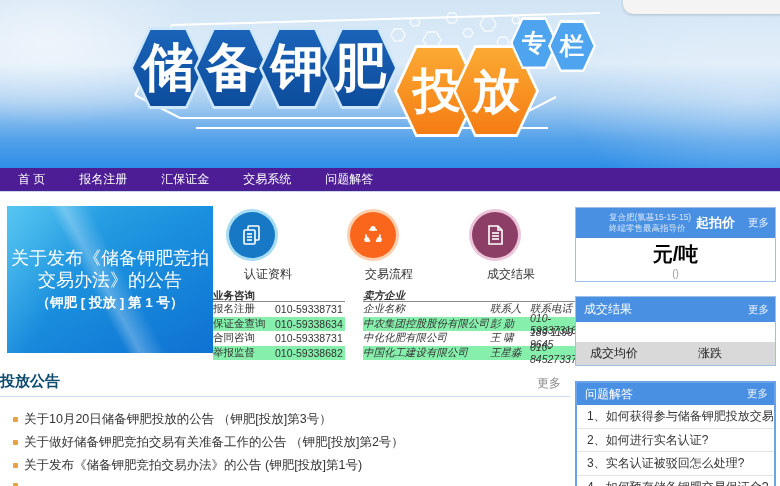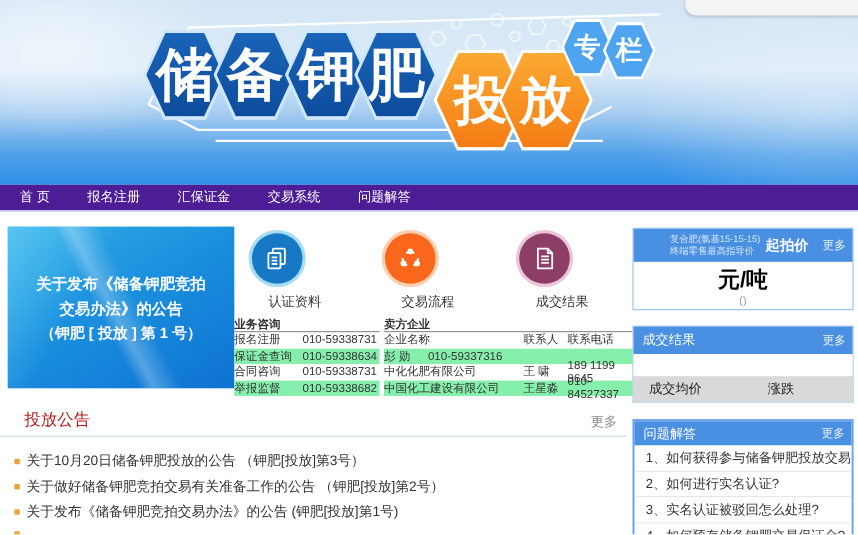--- a/index.html
+++ b/index.html
@@ -38,47 +38,47 @@
     display:flex; align-items:center; padding-left:18px; gap:34px; border-bottom:1px solid #c8d8ea; }
   .nav-item { color:#fff; font-size:12px; cursor:pointer; white-space:pre; }
 
   
   .notice-img { position:absolute; left:7px; top:206px; width:206px; height:147px;
     background:
       linear-gradient(62deg, transparent 42%, rgba(255,255,255,.28) 47%, transparent 56%),
       linear-gradient(118deg, rgba(120,220,250,.5) 0%, transparent 35%),
       linear-gradient(150deg,#35aee8 0%,#1b90de 45%,#0e72d2 100%);
     color:#fff; text-align:center; padding-top:41px; }
-  .notice-img .l1 { font-size:14px; font-weight:bold; line-height:22px; }
+  .notice-img .l1 { font-size:18px; font-weight:normal; line-height:22px; }
   .notice-img .l3 { font-size:13.5px; font-weight:bold; margin-top:3px; }
 
   
   .ql { position:absolute; top:212px; width:80px; text-align:right; cursor:pointer; }
   .ql .circle { width:46px; height:46px; border-radius:50%; margin:0 auto;
     display:flex; align-items:center; justify-content:center; }
   .ql .lbl { margin-top:8px; font-size:12px; color:#333; }
   .ql1 .circle { background:#1779c6; box-shadow:0 0 0 3px #a8dcf2; }
   .ql2 .circle { background:#f9661c; box-shadow:0 0 0 3px #fccfae; }
   .ql3 .circle { background:#8d3e66; box-shadow:0 0 0 3px #ecc5da; }
 
   
   .ctable { position:absolute; top:289px; font-size:10.5px; color:#333; }
   .ctable .thead { font-weight:bold; height:13px; line-height:12px; border-bottom:1px solid #8a8a8a; }
   .ctable .row { display:flex; height:14.5px; align-items:center; }
   .ctable .row.alt { background:#86efac; }
   .tbl-left { left:213px; width:132px; }
   .tbl-left .c1 { width:62px; }
-  .tbl-right { left:349px; width:227px; }
+  .tbl-right { left:363px; width:227px;font-style:italic; }
   .tbl-right .c1 { width:127px; }
   .tbl-right .c2 { width:40px; }
   .tbl-right .c3 { flex:1; }
   .ctable .sub { font-weight:normal; }
 
   
-  .ann-title { position:absolute; left:22px; top:372px; font-size:15px; font-weight:normal; color:#b91c1c; }
+  .ann-title { position:absolute; left:0; top:372px; font-size:15px; font-weight:bold; color:#0c4a6e; }
   .ann-more { position:absolute; left:537px; top:375px; font-size:12px; color:#8b8b8b; cursor:pointer; }
   .ann-divider { position:absolute; left:0; top:396px; width:570px; height:1px; background:#ccdcee; }
   .ann-item { position:absolute; left:24px; width:530px; font-size:12.5px; color:#333; cursor:pointer; }
   .ann-bullet { position:absolute; left:13px; width:5px; height:5px; background:#e8a33d; border-radius:1px; }
 
   
   .panel { position:absolute; left:575px; width:201px; background:#fff; border:1px solid #9cc0ea; }
   .phead { background:#4a90e2; color:#fff; display:flex; align-items:center; }
   .pmore { margin-left:auto; font-size:10.5px; color:#eaf2fd; padding-right:6px; cursor:pointer; }
 
@@ -244,20 +244,21 @@
   </div>
 
   <div class="ctable tbl-right">
     <div class="thead">卖方企业</div>
     <div class="row sub">
       <span class="c1">企业名称</span>
       <span class="c2">联系人</span>
       <span class="c3">联系电话</span>
     </div>
     <div class="row alt">
+      <span class="c1">中农集团控股股份有限公司</span>
       <span class="c2">彭 勋</span>
       <span class="c3">010-59337316</span>
     </div>
     <div class="row">
       <span class="c1">中化化肥有限公司</span>
       <span class="c2">王 啸</span>
       <span class="c3">189 1199 9645</span>
     </div>
     <div class="row alt">
       <span class="c1">中国化工建设有限公司</span>

